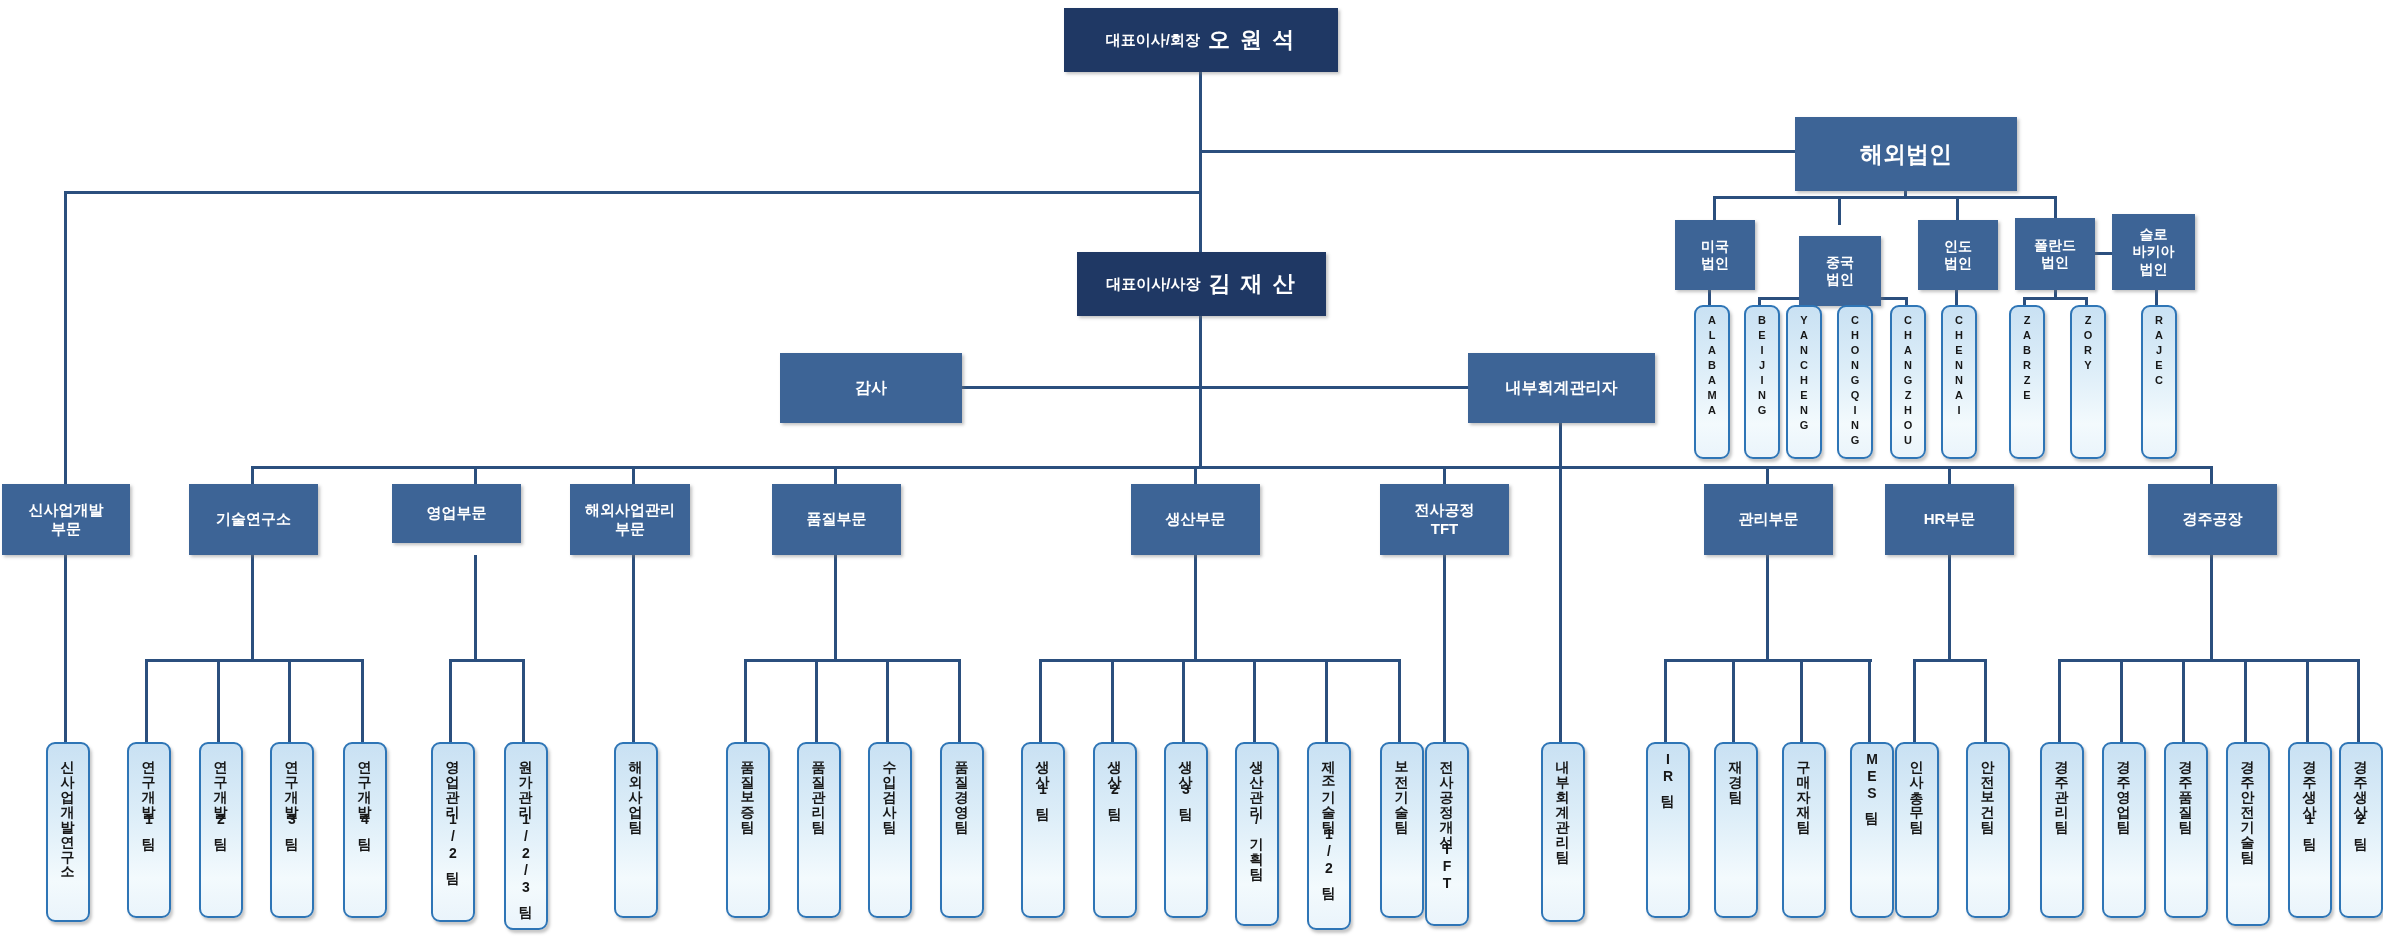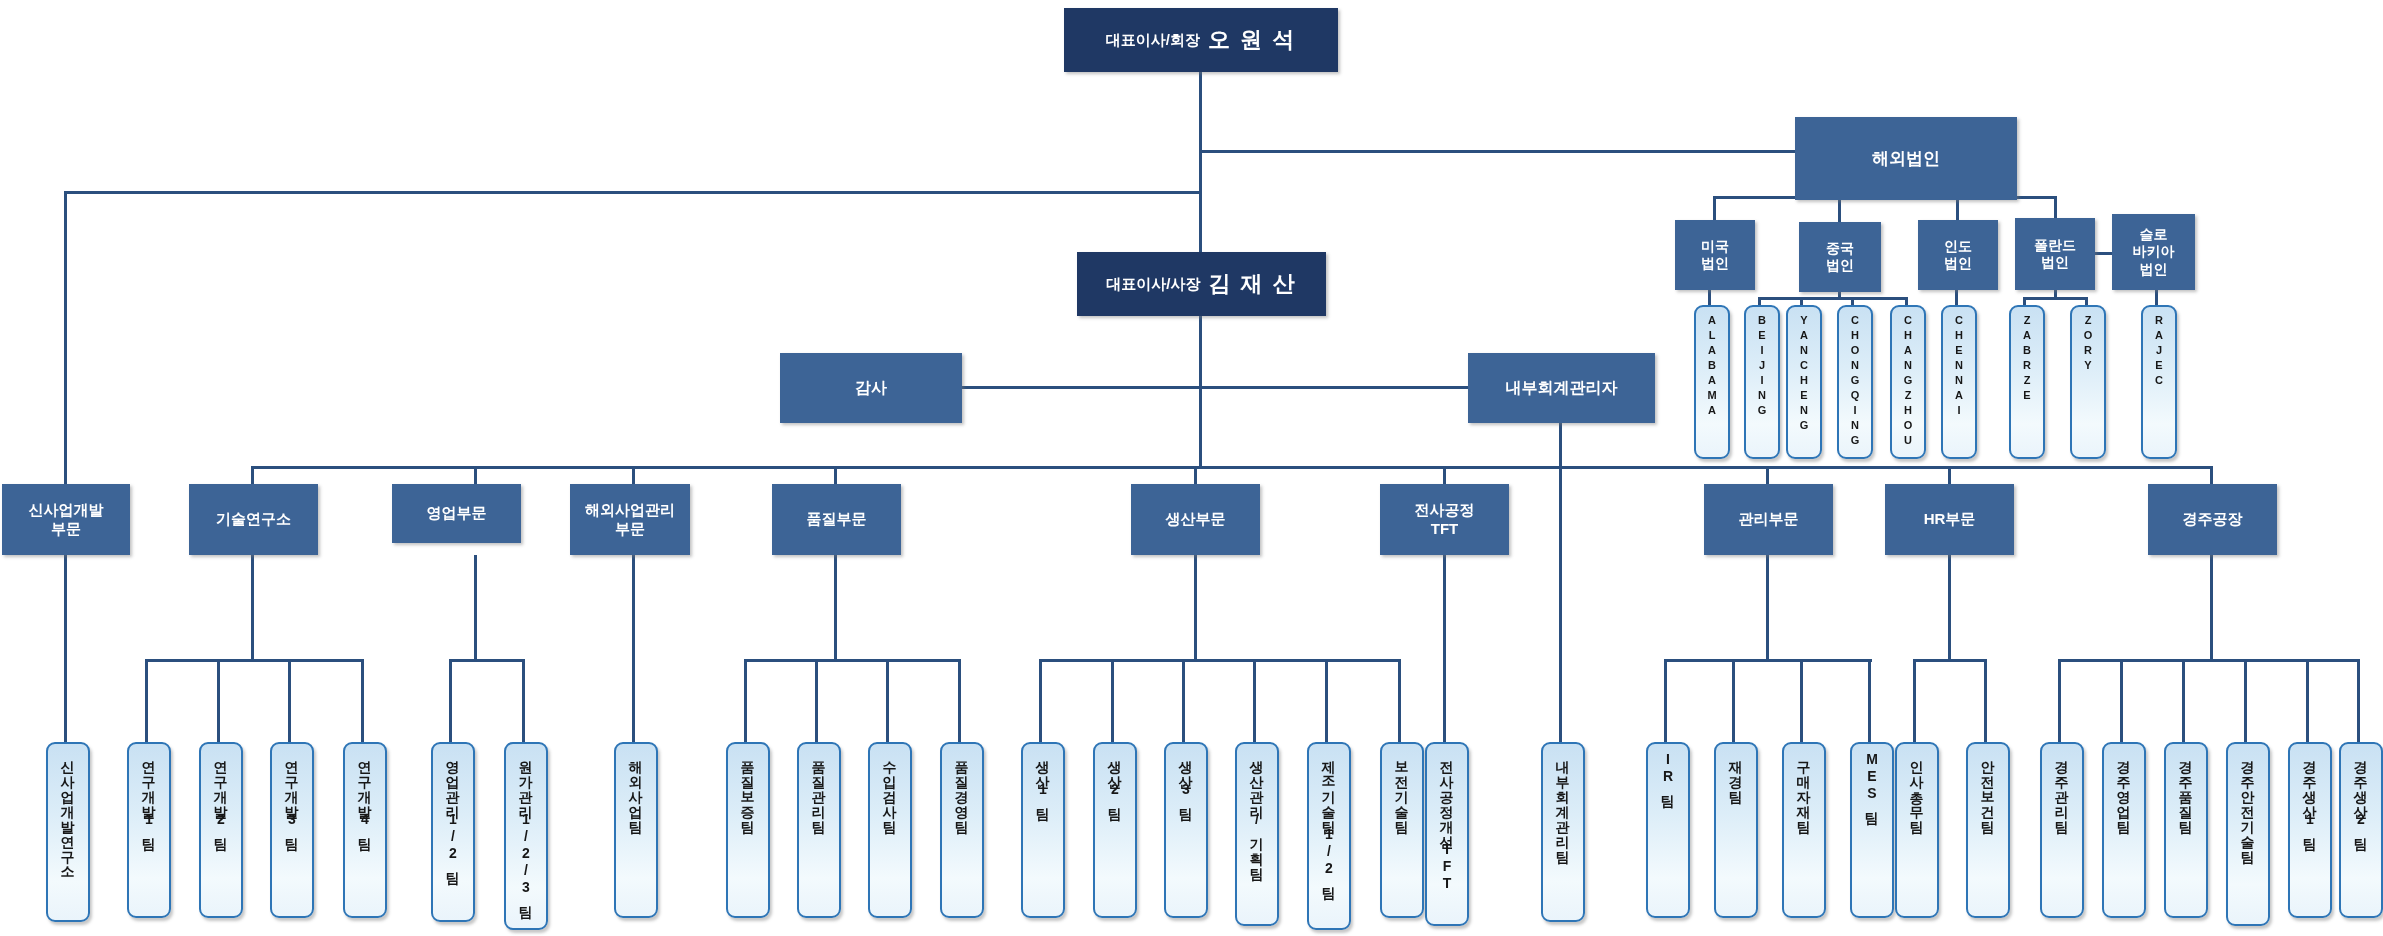--- a/index.html
+++ b/index.html
@@ -128,37 +128,37 @@
   <div class="box dark ceo" style="left:1064px;top:8px;width:274px;height:64px">
     <span>대표이사/회장</span>
     <span class="nm">오 원 석</span>
   </div>
 
   <div class="box dark ceo" style="left:1077px;top:252px;width:249px;height:64px">
     <span>대표이사/사장</span>
     <span class="nm">김 재 산</span>
   </div>
 
-  <div class="box med" style="left:1795px;top:117px;width:222px;height:83px;font-size:17px">
+  <div class="box med" style="left:1795px;top:117px;width:222px;height:74px;font-size:23px">
     <span>해외법인</span>
   </div>
 
   <div class="box med" style="left:780px;top:353px;width:182px;height:70px;font-size:16px">
     <span>감사</span>
   </div>
 
   <div class="box med" style="left:1468px;top:353px;width:187px;height:70px;font-size:16px">
     <span>내부회계관리자</span>
   </div>
 
   <div class="box med sub" style="left:1675px;top:220px;width:80px;height:70px">
     <span>미국
 법인</span>
   </div>
-  <div class="box med sub" style="left:1799px;top:222px;width:82px;height:70px">
+  <div class="box med sub" style="left:1799px;top:236px;width:82px;height:70px">
     <span>중국
 법인</span>
   </div>
   <div class="box med sub" style="left:1918px;top:220px;width:80px;height:70px">
     <span>인도
 법인</span>
   </div>
   <div class="box med sub" style="left:2015px;top:218px;width:80px;height:72px">
     <span>폴란드
 법인</span>

